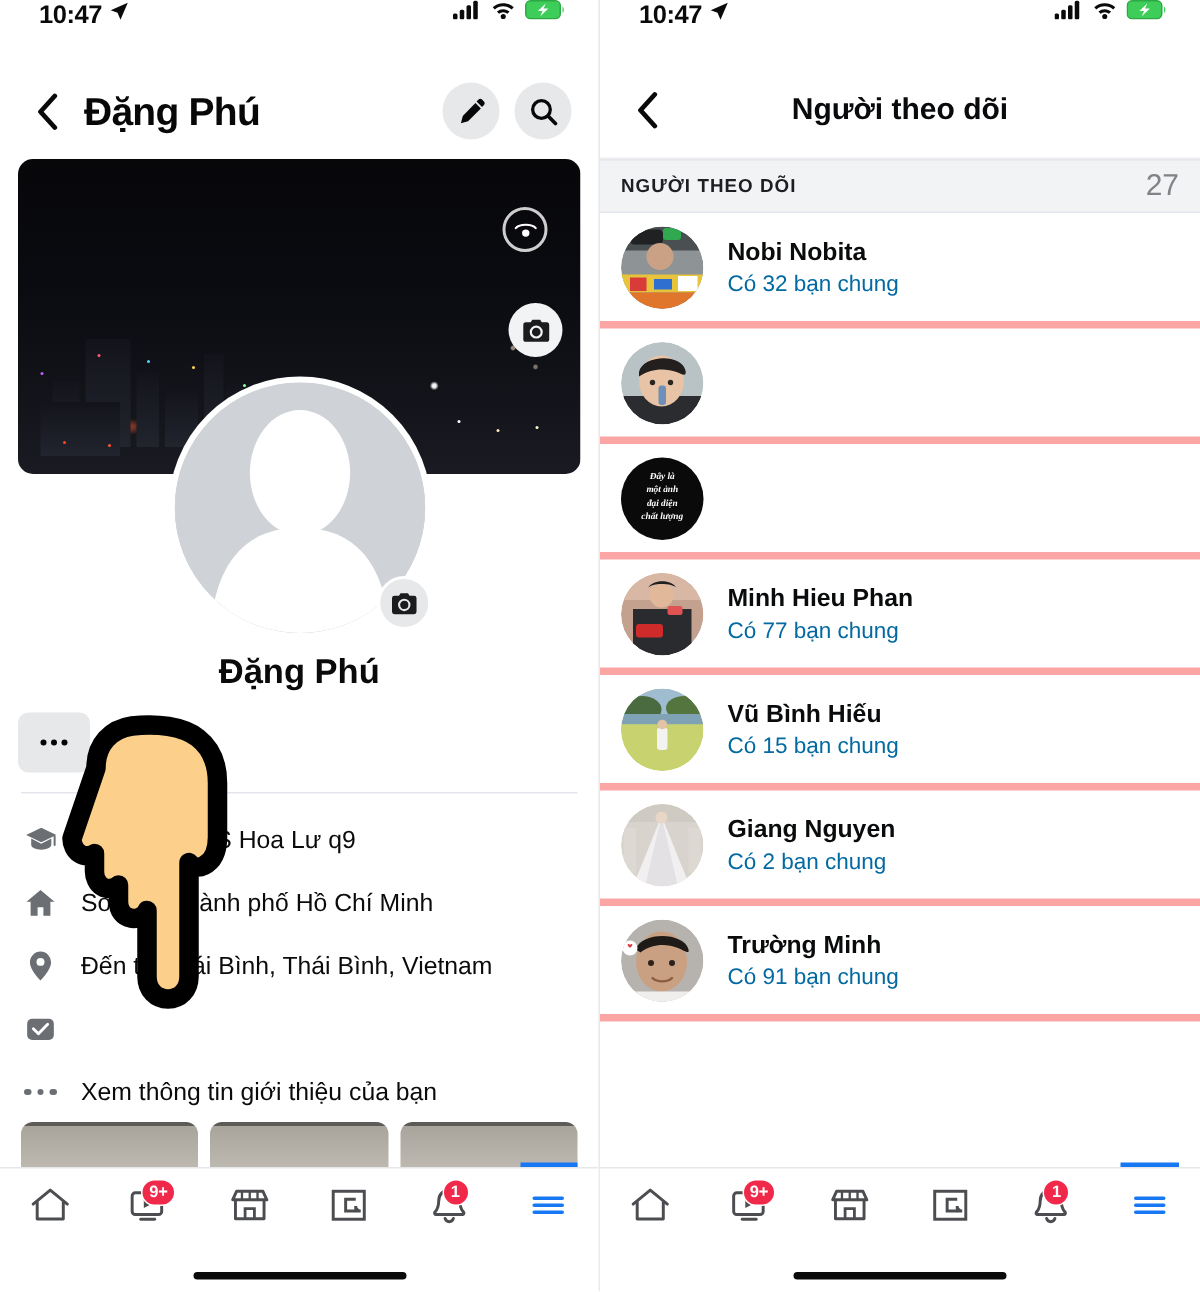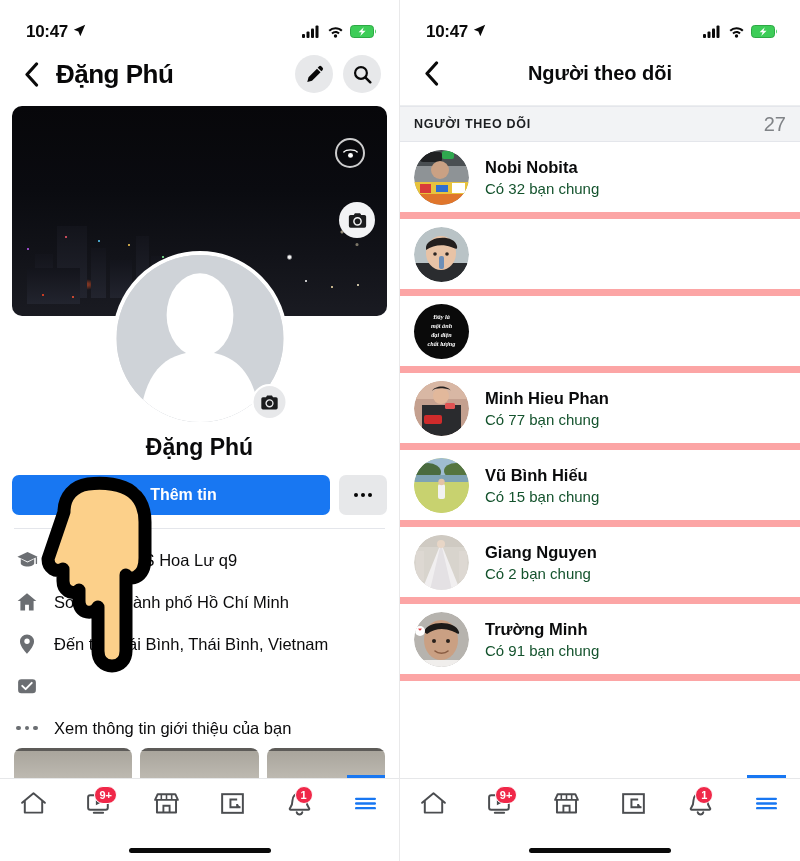--- a/index.html
+++ b/index.html
@@ -8,21 +8,21 @@
     background: #ffffff;
     font-family: "Liberation Sans", sans-serif;
     overflow: hidden;
   }
   .screens { display: flex; width: 800px; height: 861px; }
   .phone { width: 400px; height: 861px; position: relative; background: #fff; overflow: hidden; }
   .phone.left { border-right: 1px solid #e9e9ea; }
 
   
   .statusbar {
-    height: 42px; display: flex; align-items: flex-end;
+    height: 42px; display: flex; align-items: flex-start;
     justify-content: space-between; padding: 0 22px 0 26px;
   }
   .sb-time { font-size: 17px; font-weight: bold; color: #0a0a0a; letter-spacing: -0.3px; }
   .sb-loc { margin-left: 5px; display:inline-block; }
   .sb-right { display: flex; align-items: center; gap: 6px; }
 
   
   .nav {
     height: 64px; display: flex; align-items: center; padding: 0 18px; gap: 12px;
   }
@@ -118,27 +118,27 @@
   .sec-head {
     height: 36px; background: #f2f3f5; display:flex; align-items:center;
     justify-content: space-between; padding: 0 14px;
     border-top: 1px solid #e4e6eb; border-bottom: 1px solid #e4e6eb;
   }
   .sec-head .lbl { font-size: 12.5px; font-weight: bold; color: #1c1e21; letter-spacing: 0.7px; }
   .sec-head .cnt { font-size: 20px; color: #808387; }
   .flw { }
   .flw-row {
     display:flex; align-items:center; gap: 16px; padding: 11px 14px;
-    border-bottom: 7px solid #fca5a5; cursor: pointer; height: 77px;
+    border-bottom: 5px solid #fca5a5; cursor: pointer; height: 77px;
   }
   .flw-av { width: 55px; height: 55px; border-radius: 50%; overflow:hidden; flex:none; position:relative; }
   .flw-av svg { display:block; }
   .flw-txt { display:flex; flex-direction:column; gap: 3px; }
   .flw-name { font-size: 16.5px; font-weight: bold; color: #0a0b0c; }
-  .flw-sub { font-size: 15px; color: #14532d; }
+  .flw-sub { font-size: 15px; color: #0369a1; }
   .binhle-txt {
     position:absolute; inset:0; display:flex; flex-direction:column;
     align-items:center; justify-content:center; color:#fff;
     font-family:"Liberation Serif", serif; font-style:italic; font-weight:bold;
     font-size: 6.2px; line-height: 1.45; text-align:center;
   }
 
   
   .tabbar {
     position: absolute; left: 0; right: 0; bottom: 0; height: 83px; background: #fff;
@@ -281,27 +281,20 @@
             <path d="M8 1.5h6l1.3 2H19a2 2 0 0 1 2 2v11a2 2 0 0 1-2 2H3a2 2 0 0 1-2-2v-11a2 2 0 0 1 2-2h3.7z" fill="#1b1c1e"></path>
             <circle cx="11" cy="11" r="4.2" fill="none" stroke="#e7e8ea" stroke-width="1.7"></circle>
           </svg>
         </div>
       </div>
     </div>
 
     <div class="profile-name">Đặng Phú</div>
 
     <div class="actions">
-      <div class="btn-primary">
-        <svg width="17" height="17" viewBox="0 0 20 20">
-          <circle cx="10" cy="10" r="8.6" fill="none" stroke="#ffffff" stroke-width="1.8"></circle>
-          <path d="M10 5.6v8.8M5.6 10h8.8" stroke="#ffffff" stroke-width="1.8" stroke-linecap="round"></path>
-        </svg>
-        <span>Thêm tin</span>
-      </div>
       <div class="btn-more">
         <span class="dots">
             <i></i>
             <i></i>
             <i></i>
           </span>
       </div>
     </div>
 
     <div class="divider"></div>

